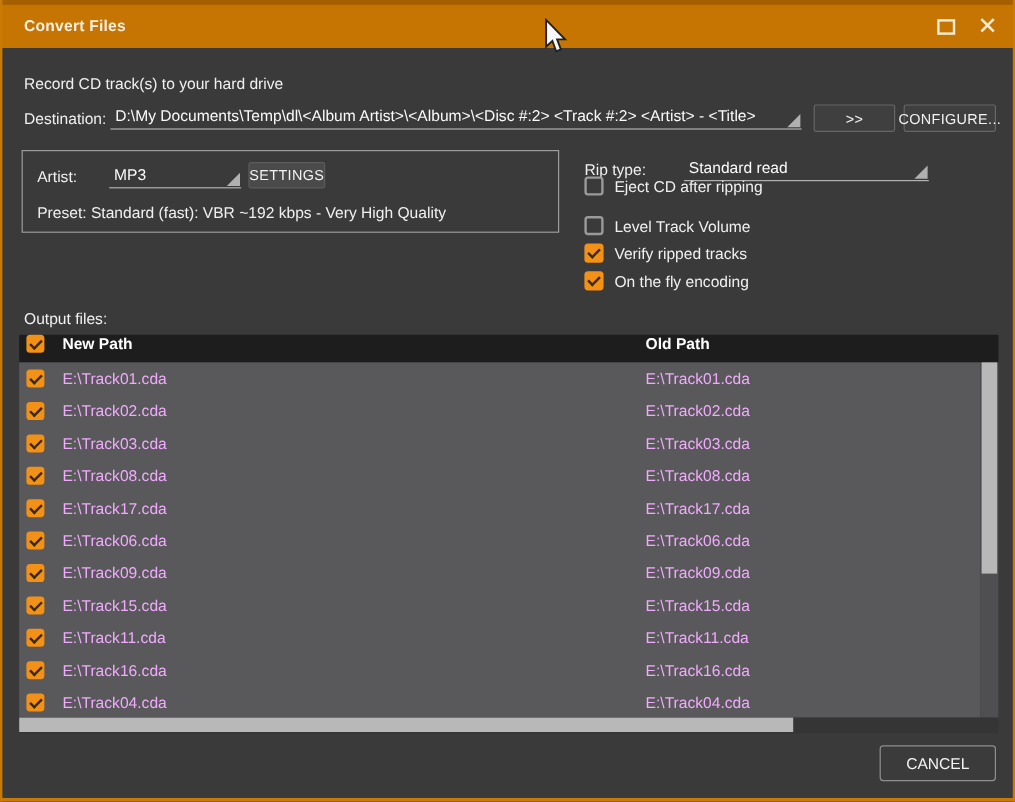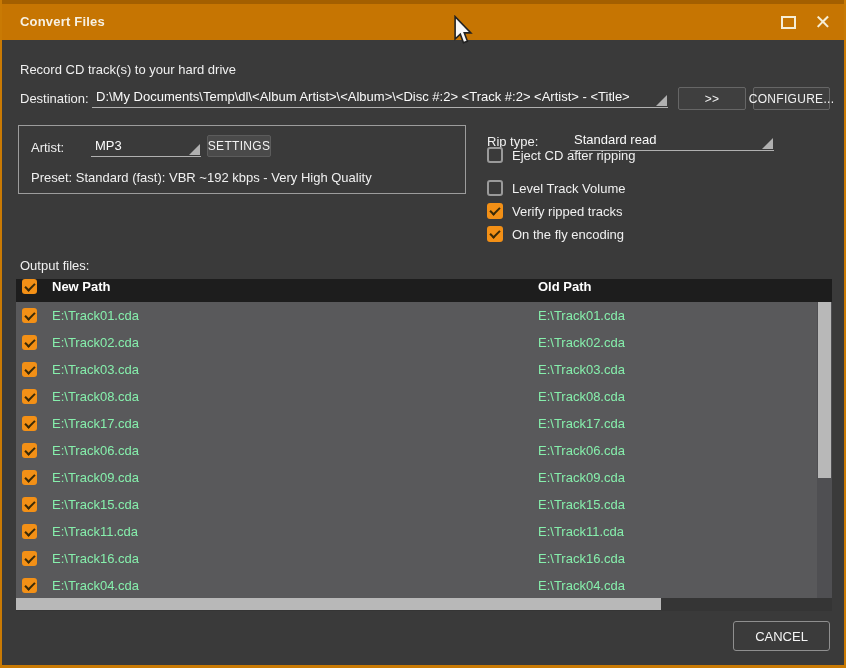--- a/index.html
+++ b/index.html
@@ -79,21 +79,21 @@
     position:absolute; left:0; right:0; top:0; height:23px; background:#1d1d1d;
     display:flex; align-items:flex-start;
   }
   .thead .cb { margin-left:6px; width:15px; height:15px; }
   .thead .col { font-size:13px; font-weight:bold; color:#fff; }
   .col-new { position:absolute; left:36px; }
   .col-old { position:absolute; left:522px; }
   .rows-viewport { position:absolute; left:0; top:23px; right:15px; height:296px; overflow:hidden; background:#59595b; }
   .trow { display:flex; align-items:center; height:27px; position:relative; }
   .trow .cb { margin-left:6px; width:15px; height:15px; }
-  .trow .cell { font-size:13px; color:#86efac; white-space:nowrap; position:absolute; }
+  .trow .cell { font-size:13px; color:#f0abfc; white-space:nowrap; position:absolute; }
   .trow .cell.new { left:36px; }
   .trow .cell.old { left:522px; }
   .vscroll { position:absolute; right:0; top:23px; width:15px; height:296px; background:#4f4f52; }
   .vthumb { position:absolute; left:1px; right:1px; top:0; height:176px; background:#b8b8b8; }
   .hscroll { position:absolute; left:0; right:0; bottom:0; height:13px; background:#353535; }
   .hthumb { position:absolute; left:0; top:0; bottom:1px; width:645px; background:#b8b8b8; }
 
   
   .ok-btn {
     position:absolute; left:624px; top:621px; width:96px; height:30px;

